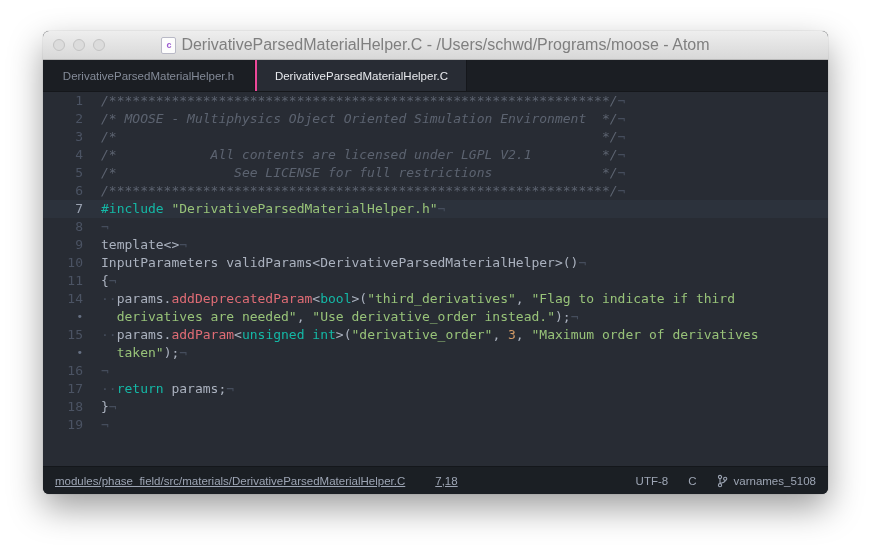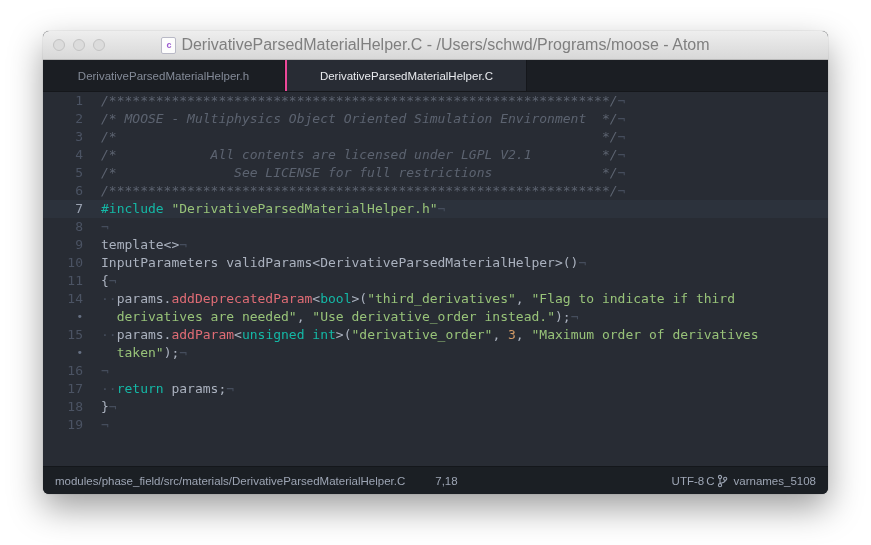--- a/index.html
+++ b/index.html
@@ -11,21 +11,21 @@
   .titlebar{height:28px;flex:0 0 28px;background:linear-gradient(#eeeeee,#d8d8d8);
     border-bottom:1px solid #b9b9b9;position:relative;display:flex;align-items:center;justify-content:center;}
   .lights{position:absolute;left:10px;top:0;height:100%;display:flex;align-items:center;gap:8px;}
   .light{width:12px;height:12px;border-radius:50%;background:#dcdcdc;border:1px solid #c3c3c3;box-sizing:border-box;}
   .titlegroup{display:flex;align-items:center;gap:5px;max-width:70%;}
   .fileicon{width:13px;height:15px;background:#fdfdfd;border:1px solid #b9b9c6;border-radius:2px;
     color:#9b59d0;font-size:9px;font-weight:bold;display:flex;align-items:center;justify-content:center;}
   .titletext{font-size:16px;color:#7f7f7f;white-space:nowrap;overflow:hidden;text-overflow:ellipsis;}
   
   .tabbar{height:31px;flex:0 0 31px;background:#1b1e23;display:flex;border-bottom:1px solid #15171b;}
-  .tab{width:242px;display:flex;align-items:center;justify-content:center;font-size:11.5px;
+  .tab{width:212px;display:flex;align-items:center;justify-content:center;font-size:11.5px;
     color:#848b98;background:#1b1e23;border-right:1px solid #15171b;cursor:default;box-sizing:border-box;}
   .tab.active{background:#282c34;color:#e8eaee;border-left:2px solid #ec4899;}
   
   .editor{flex:1 1 auto;background:#282c34;overflow:hidden;position:relative;
     font-family:"DejaVu Sans Mono",monospace;font-size:13px;line-height:18px;}
   .row{display:flex;height:18px;white-space:pre;}
   .row.current{background:#2c323c;}
   .gutter{flex:0 0 40px;text-align:right;padding-right:8px;color:#4b5363;user-select:none;}
   .row.current .gutter{color:#9aa2b1;}
   .gutter.bullet{color:#667083;font-size:11px;}
@@ -34,22 +34,22 @@
   .seg-i{color:#454d5c;}
   .seg-k{color:#14b8a6;}
   .seg-s{color:#98c379;}
   .seg-b{color:#61afef;}
   .seg-r{color:#e06c75;}
   .seg-n{color:#d19a66;}
   .seg-d{color:#abb2bf;}
   
   .statusbar{height:27px;flex:0 0 27px;background:#1b1f24;border-top:1px solid #14171b;
     display:flex;align-items:center;padding:0 12px;font-size:11.5px;color:#9da5b4;}
-  .sb-left{display:flex;align-items:center;gap:30px;min-width:0;}
-  .sb-right{margin-left:auto;display:flex;align-items:center;gap:2px;text-align:right;}
+  .sb-left{display:flex;align-items:center;gap:30px;min-width:0;text-decoration:underline;}
+  .sb-right{margin-left:auto;display:flex;align-items:center;gap:20px;text-align:right;}
   .sb-item{white-space:nowrap;}
   .branchwrap{display:flex;align-items:center;gap:6px;}
 </style>
 </head>
 <body>
 
 <div class="window">
 
   <div class="titlebar">
     <div class="lights">

